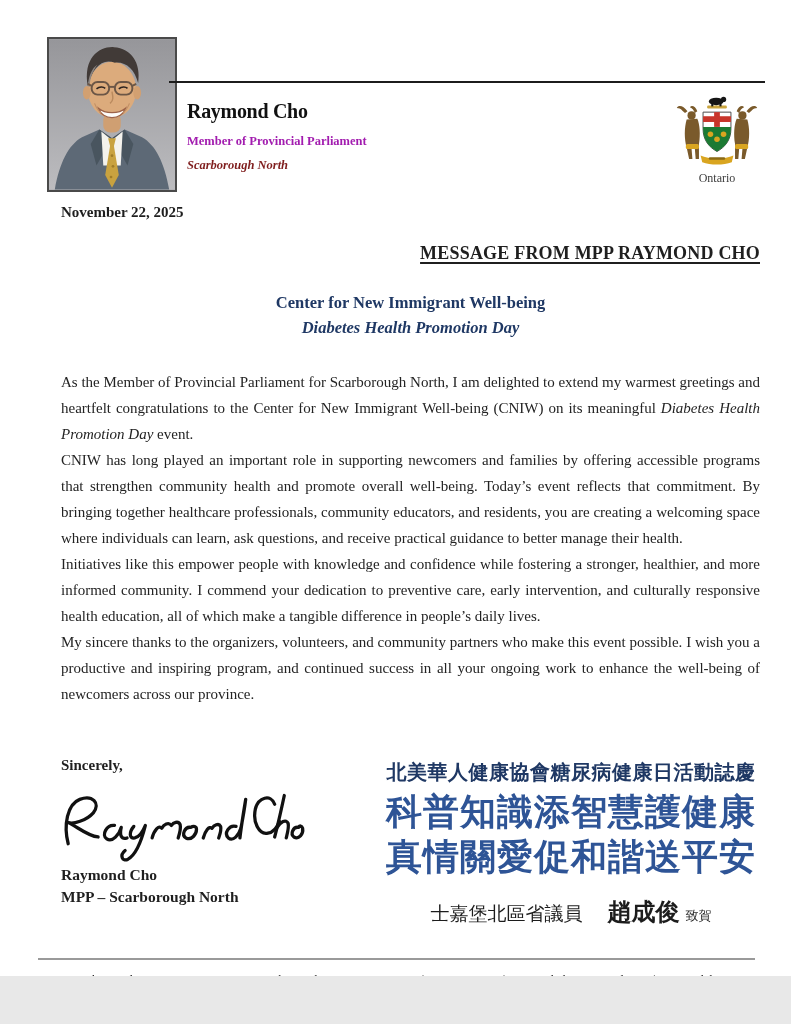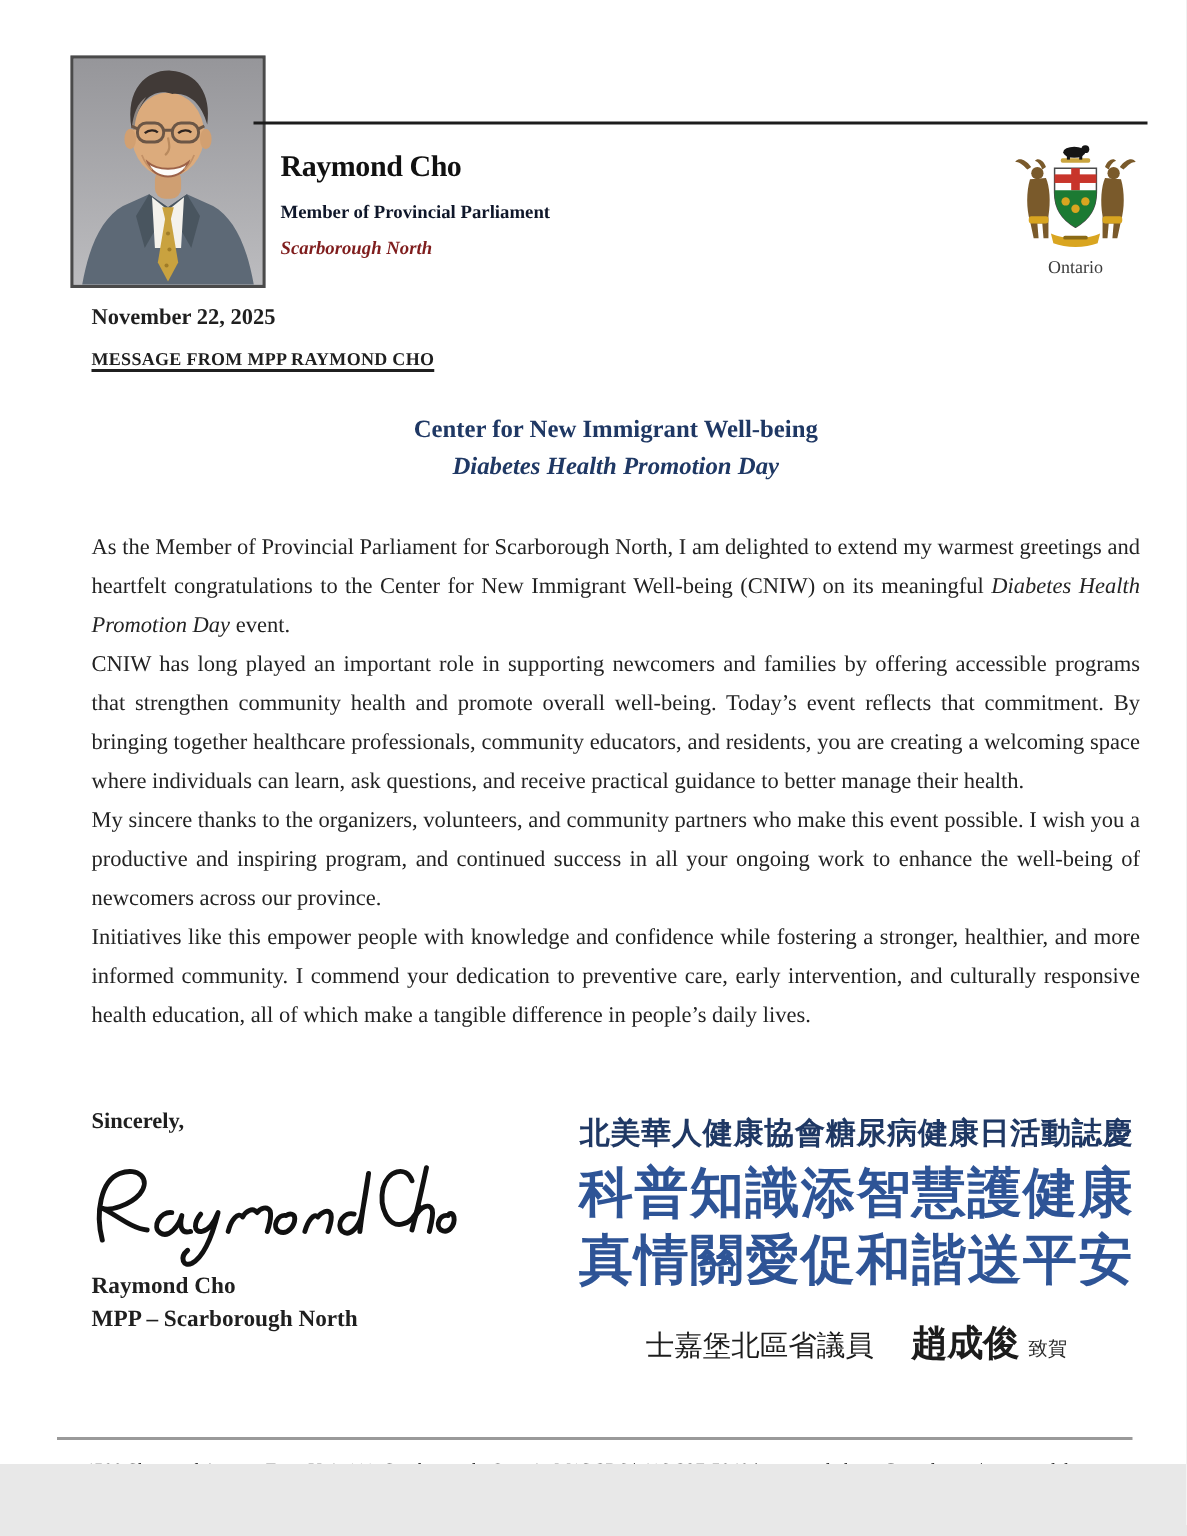--- a/index.html
+++ b/index.html
@@ -21,33 +21,33 @@
     border:2px solid #4a4a4a;
     background:#a7a7aa;
   }
   .photo-frame svg { display:block; width:100%; height:100%; }
   .header-rule {
     position:absolute; left:169px; top:81px; right:26px;
     height:2px; background:#1c1c1c;
   }
   .mpp-block { position:absolute; left:187px; top:100px; }
   .mpp-name { font-size:20px; font-weight:700; letter-spacing:-0.3px; color:#111; }
-  .mpp-role { font-size:12.5px; font-weight:700; margin-top:11px; color:#0f172a; }
+  .mpp-role { font-size:12.5px; font-weight:700; margin-top:11px; color:#a21caf; }
   .mpp-riding { font-size:12.5px; font-weight:700; font-style:italic; margin-top:9px; color:#7f1d1d; }
   .crest { position:absolute; left:676px; top:92px; width:82px; text-align:center; }
   .crest svg { display:block; width:82px; height:78px; margin:0 auto; }
   .crest-caption { font-size:12px; color:#3b3b3b; margin-top:1px; }
 
   
   .content { padding:0 31px 0 61px; }
   .letter-date { font-size:15px; font-weight:700; margin-top:6px; }
   .letter-title {
-    text-align:left; font-size:12px; font-weight:700;
+    text-align:right; font-size:18px; font-weight:700;
     text-decoration:underline; text-underline-offset:3px; text-decoration-thickness:1.5px;
-    margin-top:11px; letter-spacing:0.2px;
+    margin-top:22px; letter-spacing:0.2px;
   }
   .event-heading { text-align:center; margin-top:26px; line-height:25px; }
   .event-org { font-size:16.5px; font-weight:700; }
   .event-name { font-size:16.5px; font-weight:700; font-style:italic; }
   .para {
     font-size:15px; line-height:26px; text-align:justify;
     color:#232323;
   }
   .para:first-of-type { margin-top:29px; }
   .ital { font-style:italic; }
@@ -179,22 +179,22 @@
     <div class="letter-title">MESSAGE FROM MPP RAYMOND CHO</div>
 
     <div class="event-heading" style="color:#1F3864;">
       <div class="event-org">Center for New Immigrant Well-being</div>
       <div class="event-name">Diabetes Health Promotion Day</div>
     </div>
 
     <p class="para"><span>As the Member of Provincial Parliament for Scarborough North, I am delighted to extend my warmest greetings and heartfelt congratulations to the Center for New Immigrant Well-being (CNIW) on its meaningful </span><span class="ital">Diabetes Health Promotion Day</span><span> event.</span></p>
 
     <p class="para">CNIW has long played an important role in supporting newcomers and families by offering accessible programs that strengthen community health and promote overall well-being. Today’s event reflects that commitment. By bringing together healthcare professionals, community educators, and residents, you are creating a welcoming space where individuals can learn, ask questions, and receive practical guidance to better manage their health.</p>
+    <p class="para">Initiatives like this empower people with knowledge and confidence while fostering a stronger, healthier, and more informed community. I commend your dedication to preventive care, early intervention, and culturally responsive health education, all of which make a tangible difference in people’s daily lives.</p>
     <p class="para">My sincere thanks to the organizers, volunteers, and community partners who make this event possible. I wish you a productive and inspiring program, and continued success in all your ongoing work to enhance the well-being of newcomers across our province.</p>
-    <p class="para">Initiatives like this empower people with knowledge and confidence while fostering a stronger, healthier, and more informed community. I commend your dedication to preventive care, early intervention, and culturally responsive health education, all of which make a tangible difference in people’s daily lives.</p>
 
     <div class="closing">
       <div class="closing-left">
         <div class="sincerely">Sincerely,</div>
         <div class="signature">
           <svg viewBox="0 0 258 85">
             <g fill="none" stroke="#111111" stroke-width="3.4" stroke-linecap="round" stroke-linejoin="round">
               <path d="M10,64 C5,45 9,23 22,18 C35,13 44,22 36,32 C29,40 15,44 10,42 C19,46 30,56 41,57"></path>
               <path d="M58,45 C50,44 44,55 50,59 C56,63 63,54 65,47 C63,55 65,60 71,58"></path>
               <path d="M78,46 C73,52 73,59 79,58 C84,57 88,50 90,45 C87,57 81,75 72,80 C66,83 63,76 69,71"></path>

